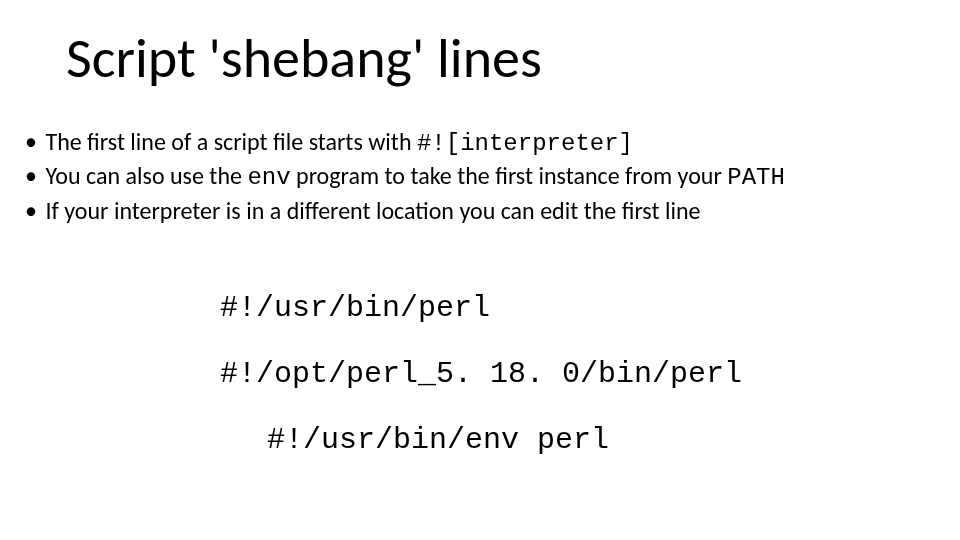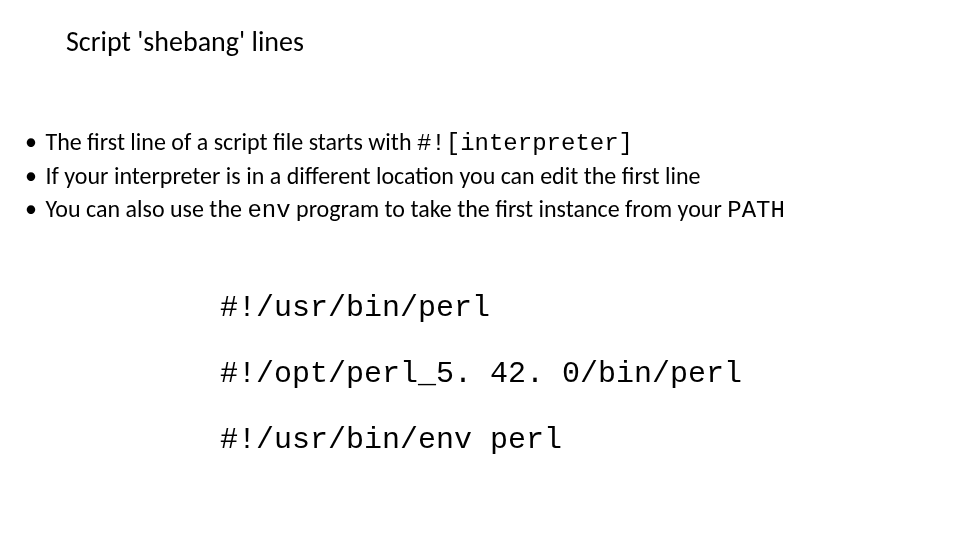--- a/index.html
+++ b/index.html
@@ -15,21 +15,21 @@
   .slide {
     position: relative;
     width: 960px;
     height: 540px;
     box-sizing: border-box;
   }
   .title {
     position: absolute;
     left: 66px;
     top: 24px;
-    font-size: 28px;
+    font-size: 56px;
     font-weight: 400;
     color: #000;
     font-family: "Calibri Light", Calibri, "Segoe UI", Arial, sans-serif;
   }
   .bullets {
     position: absolute;
     left: 24px;
     top: 126px;
     right: 24px;
     font-size: 24px;
@@ -53,43 +53,44 @@
     top: 290px;
     font-family: "Courier New", Courier, monospace;
     font-size: 30px;
     line-height: 1.2;
   }
   .ex-line {
     margin-bottom: 30px;
   }
   .ex-line:last-child {
     margin-bottom: 0;
+    margin-left: 47px;
   }
 </style>
 </head>
 <body>
 
 <div class="slide">
 
   <div class="title">Script 'shebang' lines</div>
 
   <div class="bullets">
     <span class="bullet">
       <span class="dot">•</span>
       <span>The first line of a script file starts with </span><span class="mono">#![interpreter]</span>
     </span>
     <span class="bullet">
       <span class="dot">•</span>
-      <span>If your interpreter is in a different location you can edit the first line</span>
+      <span>You can also use the </span><span class="mono">env</span><span> program to take the first instance from your </span><span class="mono">PATH</span>
     </span>
     <span class="bullet">
       <span class="dot">•</span>
-      <span>You can also use the </span><span class="mono">env</span><span> program to take the first instance from your </span><span class="mono">PATH</span>
+      <span>If your interpreter is in a different location you can edit the first line</span>
     </span>
   </div>
 
   <div class="examples">
     <div class="ex-line">#!/usr/bin/perl</div>
-    <div class="ex-line">#!/opt/perl_5. 42. 0/bin/perl</div>
+    <div class="ex-line">#!/opt/perl_5. 18. 0/bin/perl</div>
     <div class="ex-line">#!/usr/bin/env perl</div>
   </div>
 
 </div>
 
 </body></html>

